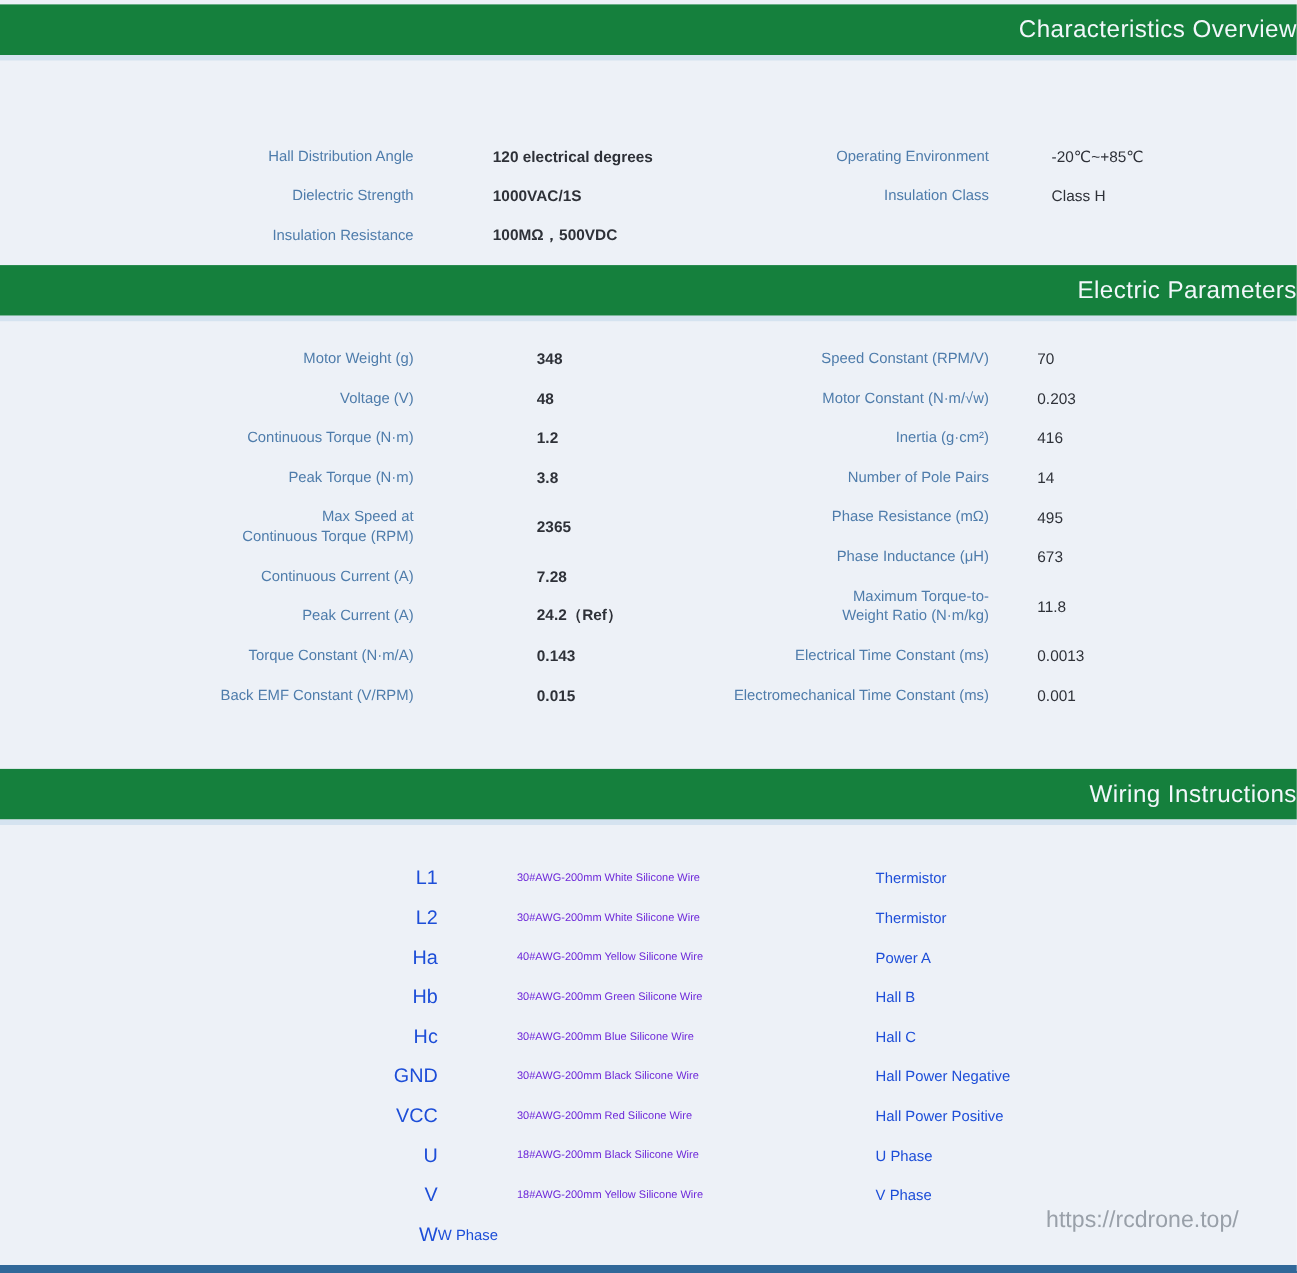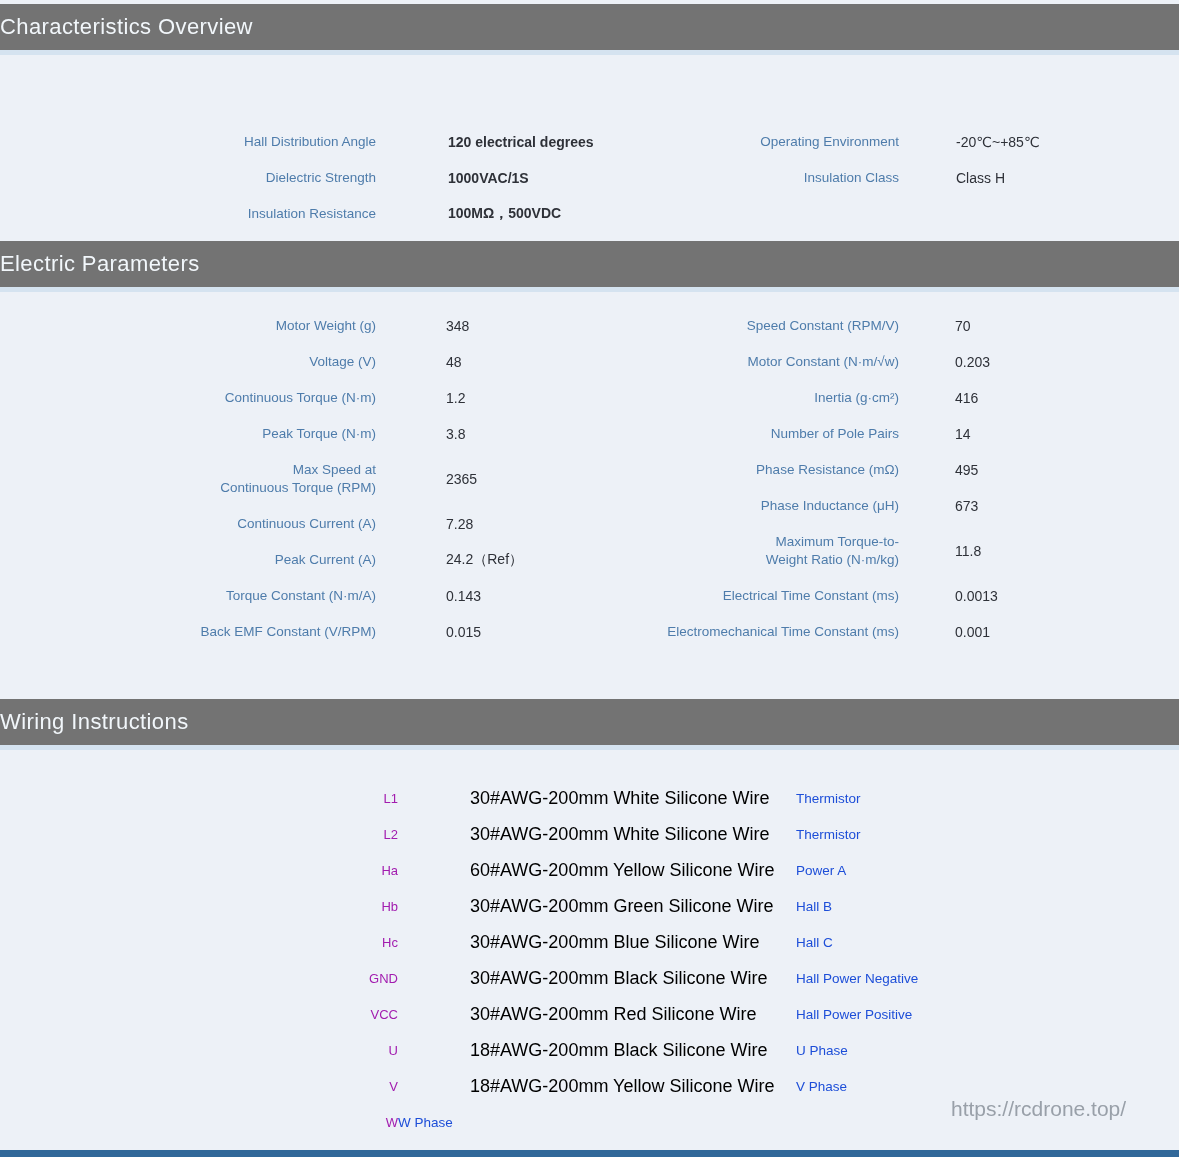--- a/index.html
+++ b/index.html
@@ -4,22 +4,22 @@
 <style>
   * { margin:0; padding:0; box-sizing:border-box; }
   body { background:#fff; }
   .page {
     position:relative; width:1179px; height:1157px;
     background:#EDF1F7; overflow:hidden;
     font-family:"Liberation Sans","DejaVu Sans",sans-serif;
   }
   .top-spacer { height:4px; }
   .section-header {
-    height:46px; background:#737373; color:#F2F7FB;
-    display:flex; align-items:center; justify-content:flex-start;
+    height:46px; background:#15803d; color:#F2F7FB;
+    display:flex; align-items:center; justify-content:flex-end;
     font-size:22px; letter-spacing:0.4px;
   }
   .strip { height:5px; background:#D5E3F0; }
 
   
   .char-content { height:138px; padding-top:21px;margin-top:48px; }
   .c-row { display:grid; grid-template-columns:376px 324px 199px auto; height:36px; align-items:center; }
   .lbl { color:#4E7CAB; font-size:13.5px; text-align:right; line-height:18px; }
   .val { color:#2E3138; font-size:14px; }
   .c-val1 { padding-left:72px;font-weight:bold; }
@@ -27,29 +27,29 @@
 
   
   .ep-content { position:relative; height:407px; }
   .ep-col { position:absolute; top:16px; }
   .ep-col-left { left:0; width:589px; }
   .ep-col-right { left:589px; width:590px; }
   .ep-row { display:flex; align-items:center; height:36px; }
   .ep-row.tall { height:54px; }
   .ep-lbl { white-space:pre-line; }
   .ep-col-left .ep-lbl { width:376px; }
-  .ep-col-left .ep-val { padding-left:70px; }
+  .ep-col-left .ep-val { padding-left:112px;font-weight:bold; }
   .ep-col-right .ep-lbl { width:310px; }
-  .ep-col-right .ep-val { padding-left:56px; }
+  .ep-col-right .ep-val { padding-left:44px; }
 
   
   .wiring-content { padding-top:30px; position:relative; }
   .w-row { display:grid; grid-template-columns:398px 398px auto; height:36px; align-items:center; }
-  .w-pin { color:#a21caf; font-size:13px; text-align:right; }
-  .w-wire { color:#000000; font-size:18px; padding-left:72px; }
+  .w-pin { color:#1d4ed8; font-size:18px; text-align:right; }
+  .w-wire { color:#6d28d9; font-size:10px; padding-left:72px; }
   .w-fn { color:#1d4ed8; font-size:13.5px; }
 
   
   .wm { position:absolute; z-index:-1; color:#A3A7AE; }
   .wm-diag { left:468px; top:512px; width:280px; transform:rotate(-22deg); text-align:center; opacity:0.72; }
   .wm-diag-brand { font-size:44px; font-weight:bold; letter-spacing:1px; }
   .wm-diag-url { font-size:19px; margin-top:1px; }
   .wm-horiz { left:815px; top:952px; font-size:40px; letter-spacing:1px; opacity:0.6; }
   .footer-url { position:absolute; left:951px; top:1097px; font-size:21px; color:#99A0A9; }
   .bottom-bar { position:absolute; left:0; bottom:0; width:100%; height:7px; background:#316899; }
@@ -180,21 +180,21 @@
       <div class="w-wire">30#AWG-200mm White Silicone Wire</div>
       <div class="w-fn">Thermistor</div>
     </div>
     <div class="w-row">
       <div class="w-pin">L2</div>
       <div class="w-wire">30#AWG-200mm White Silicone Wire</div>
       <div class="w-fn">Thermistor</div>
     </div>
     <div class="w-row">
       <div class="w-pin">Ha</div>
-      <div class="w-wire">60#AWG-200mm Yellow Silicone Wire</div>
+      <div class="w-wire">40#AWG-200mm Yellow Silicone Wire</div>
       <div class="w-fn">Power A</div>
     </div>
     <div class="w-row">
       <div class="w-pin">Hb</div>
       <div class="w-wire">30#AWG-200mm Green Silicone Wire</div>
       <div class="w-fn">Hall B</div>
     </div>
     <div class="w-row">
       <div class="w-pin">Hc</div>
       <div class="w-wire">30#AWG-200mm Blue Silicone Wire</div>

